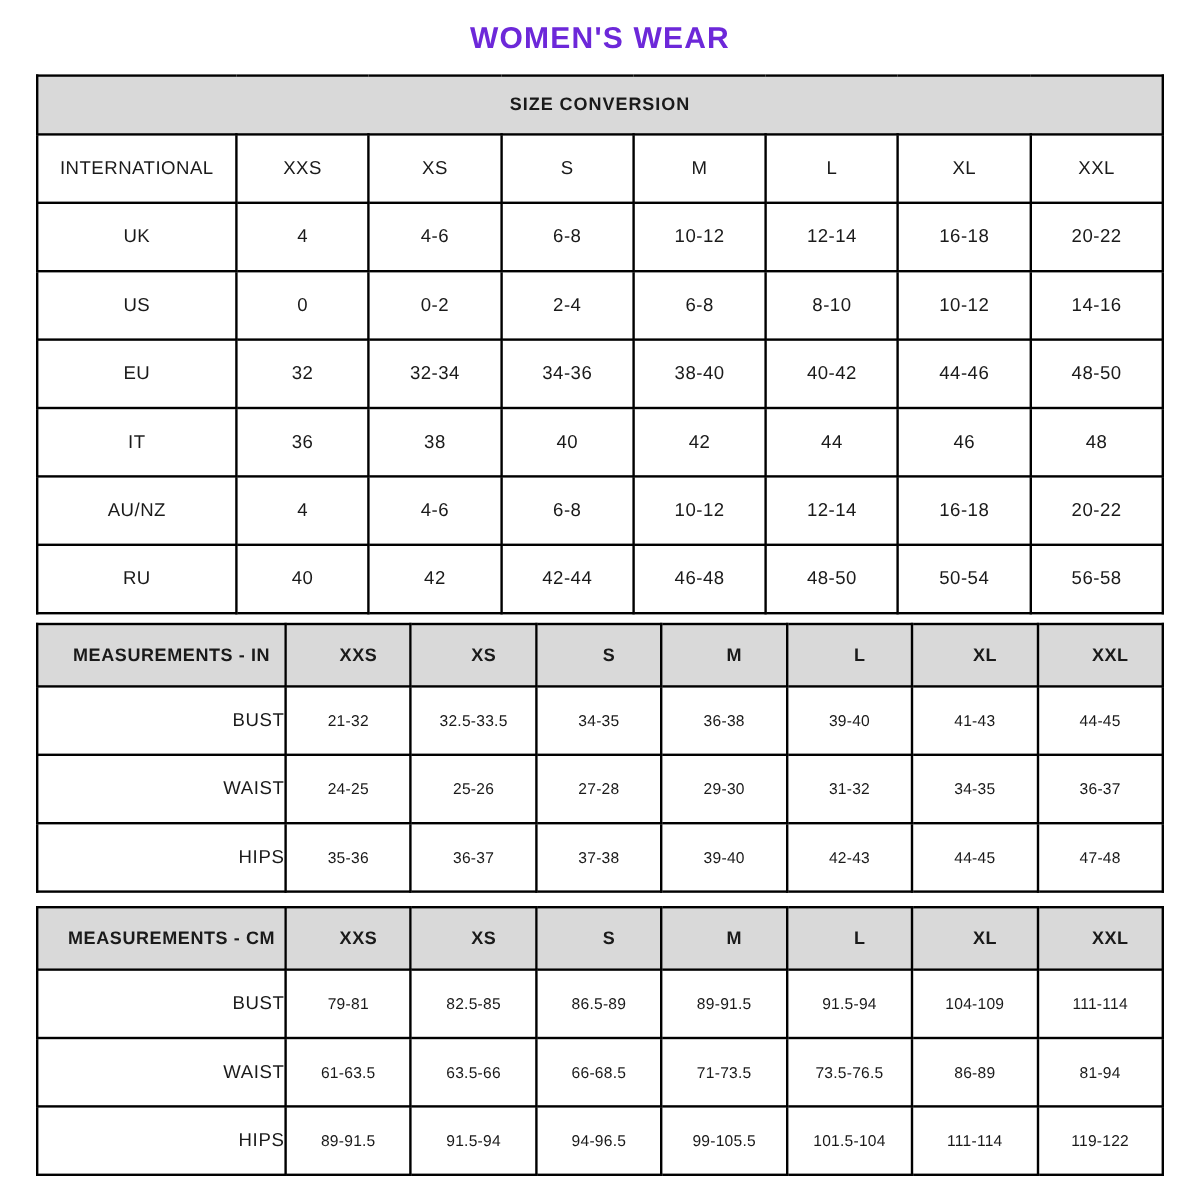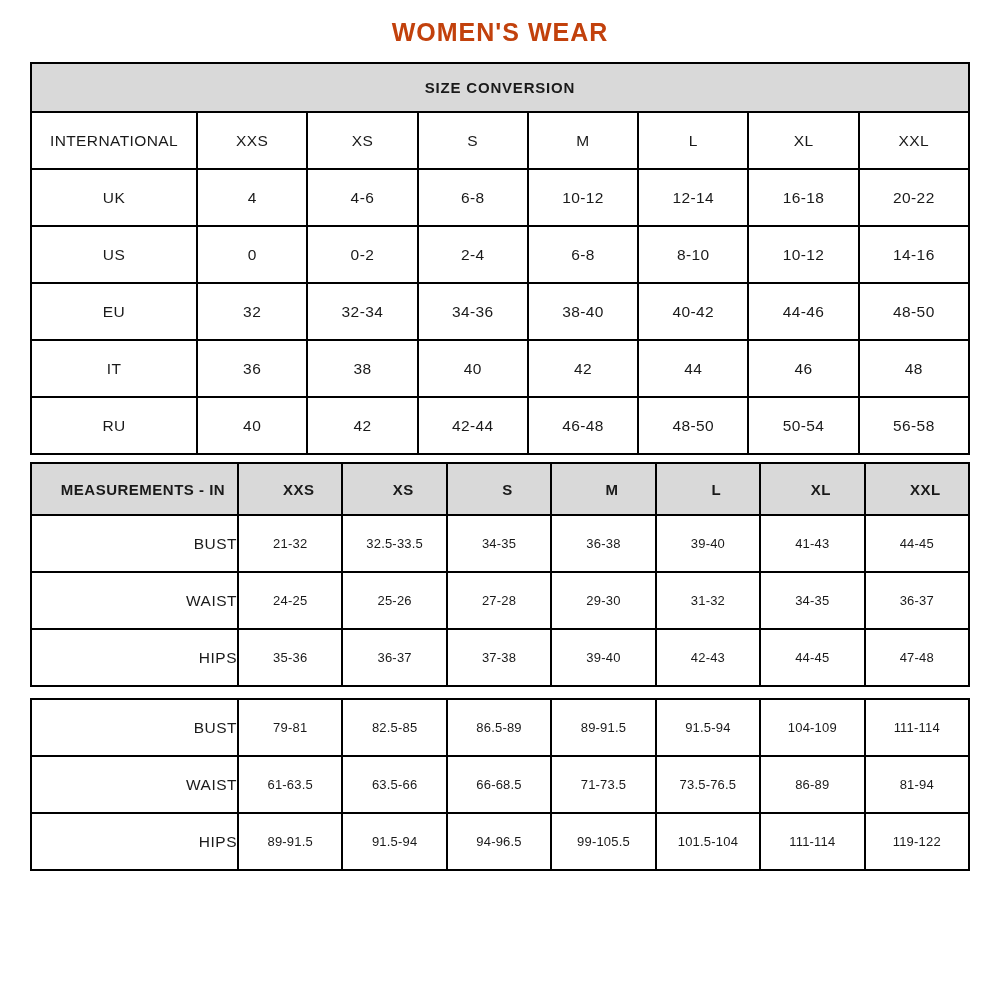--- a/index.html
+++ b/index.html
@@ -10,21 +10,21 @@
     font-family: "Liberation Sans", sans-serif;
     color: #1a1a1a;
   }
   .page { padding: 12px 30px 0 30px; }
   .page-title {
     text-align: center;
     font-size: 25px;
     font-weight: 700;
     letter-spacing: 1px;
     margin: 6px 0 15px 0;
-    color: #c2410c;
+    color: #6d28d9;
   }
   table {
     width: 940px;
     border-collapse: collapse;
     table-layout: fixed;
   }
   th, td {
     border: 2px solid #000;
     text-align: center;
     vertical-align: middle;
@@ -124,20 +124,30 @@
         <td>IT</td>
         <td>36</td>
         <td>38</td>
         <td>40</td>
         <td>42</td>
         <td>44</td>
         <td>46</td>
         <td>48</td>
       </tr>
       <tr>
+        <td>AU/NZ</td>
+        <td>4</td>
+        <td>4-6</td>
+        <td>6-8</td>
+        <td>10-12</td>
+        <td>12-14</td>
+        <td>16-18</td>
+        <td>20-22</td>
+      </tr>
+      <tr>
         <td>RU</td>
         <td>40</td>
         <td>42</td>
         <td>42-44</td>
         <td>46-48</td>
         <td>48-50</td>
         <td>50-54</td>
         <td>56-58</td>
       </tr>
     </tbody>
@@ -203,20 +213,30 @@
       <col class="c-label">
         <col>
         <col>
         <col>
         <col>
         <col>
         <col>
         <col>
     </colgroup>
     <tbody>
+      <tr class="head">
+        <th>MEASUREMENTS - CM</th>
+        <th>XXS</th>
+        <th>XS</th>
+        <th>S</th>
+        <th>M</th>
+        <th>L</th>
+        <th>XL</th>
+        <th>XXL</th>
+      </tr>
       <tr>
         <td class="rowlabel">BUST</td>
         <td class="val">79-81</td>
         <td class="val">82.5-85</td>
         <td class="val">86.5-89</td>
         <td class="val">89-91.5</td>
         <td class="val">91.5-94</td>
         <td class="val">104-109</td>
         <td class="val">111-114</td>
       </tr>

